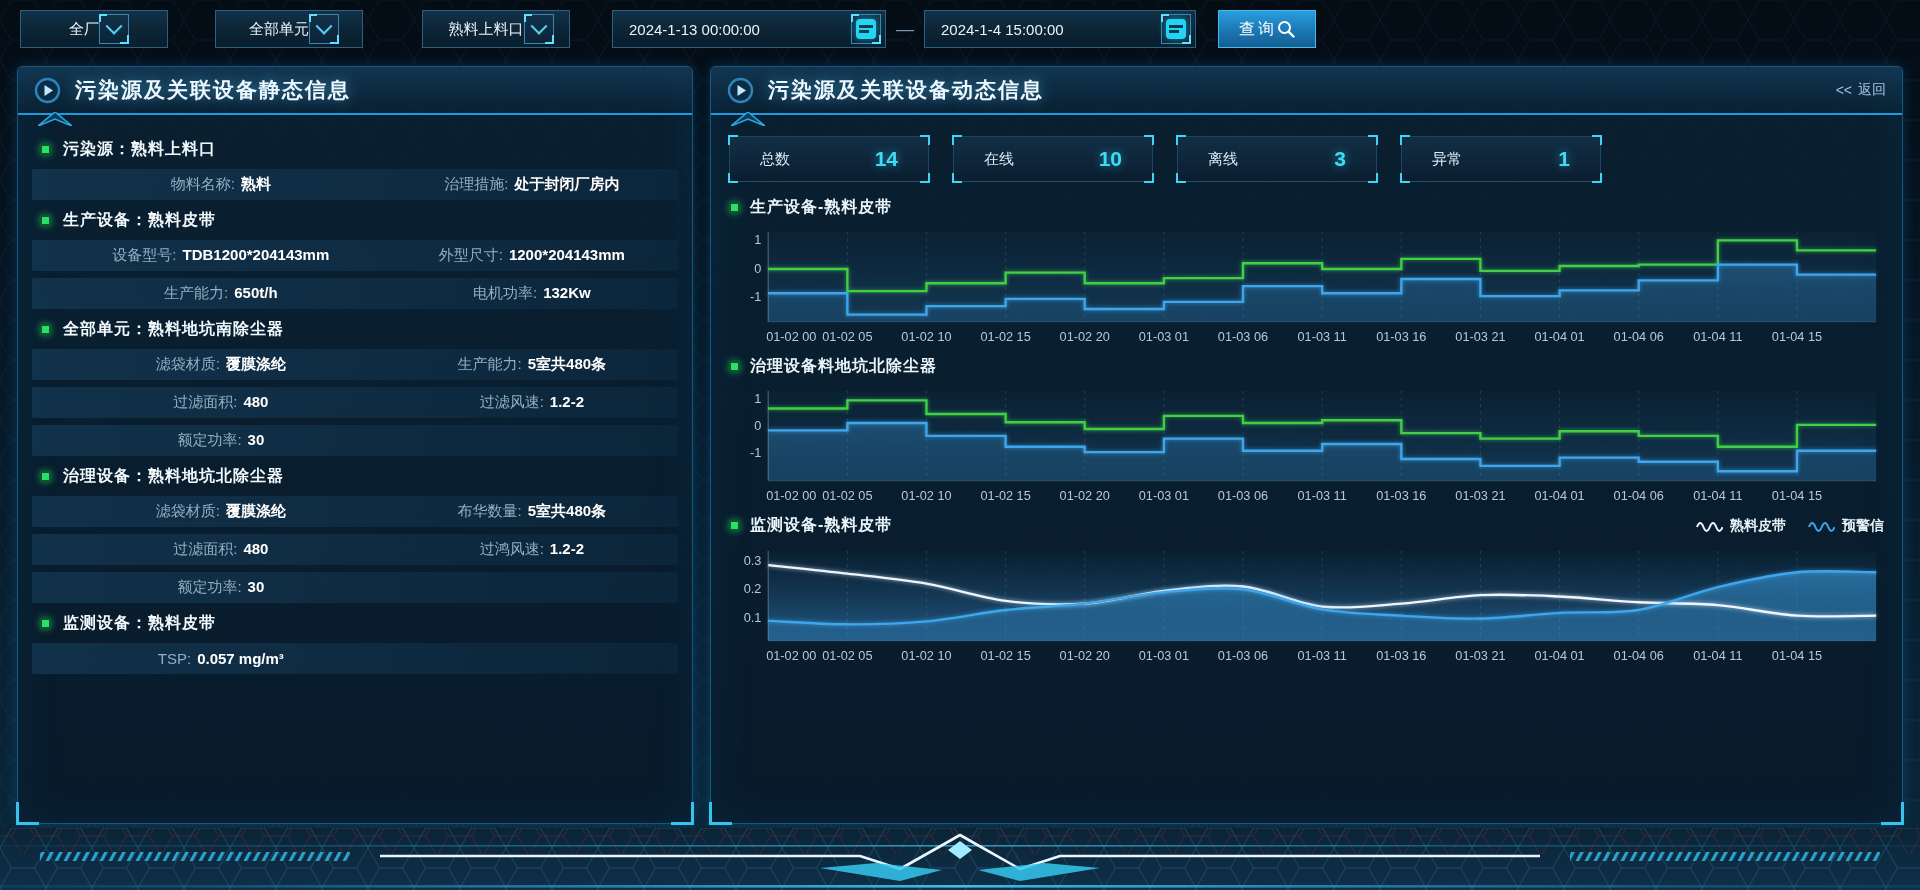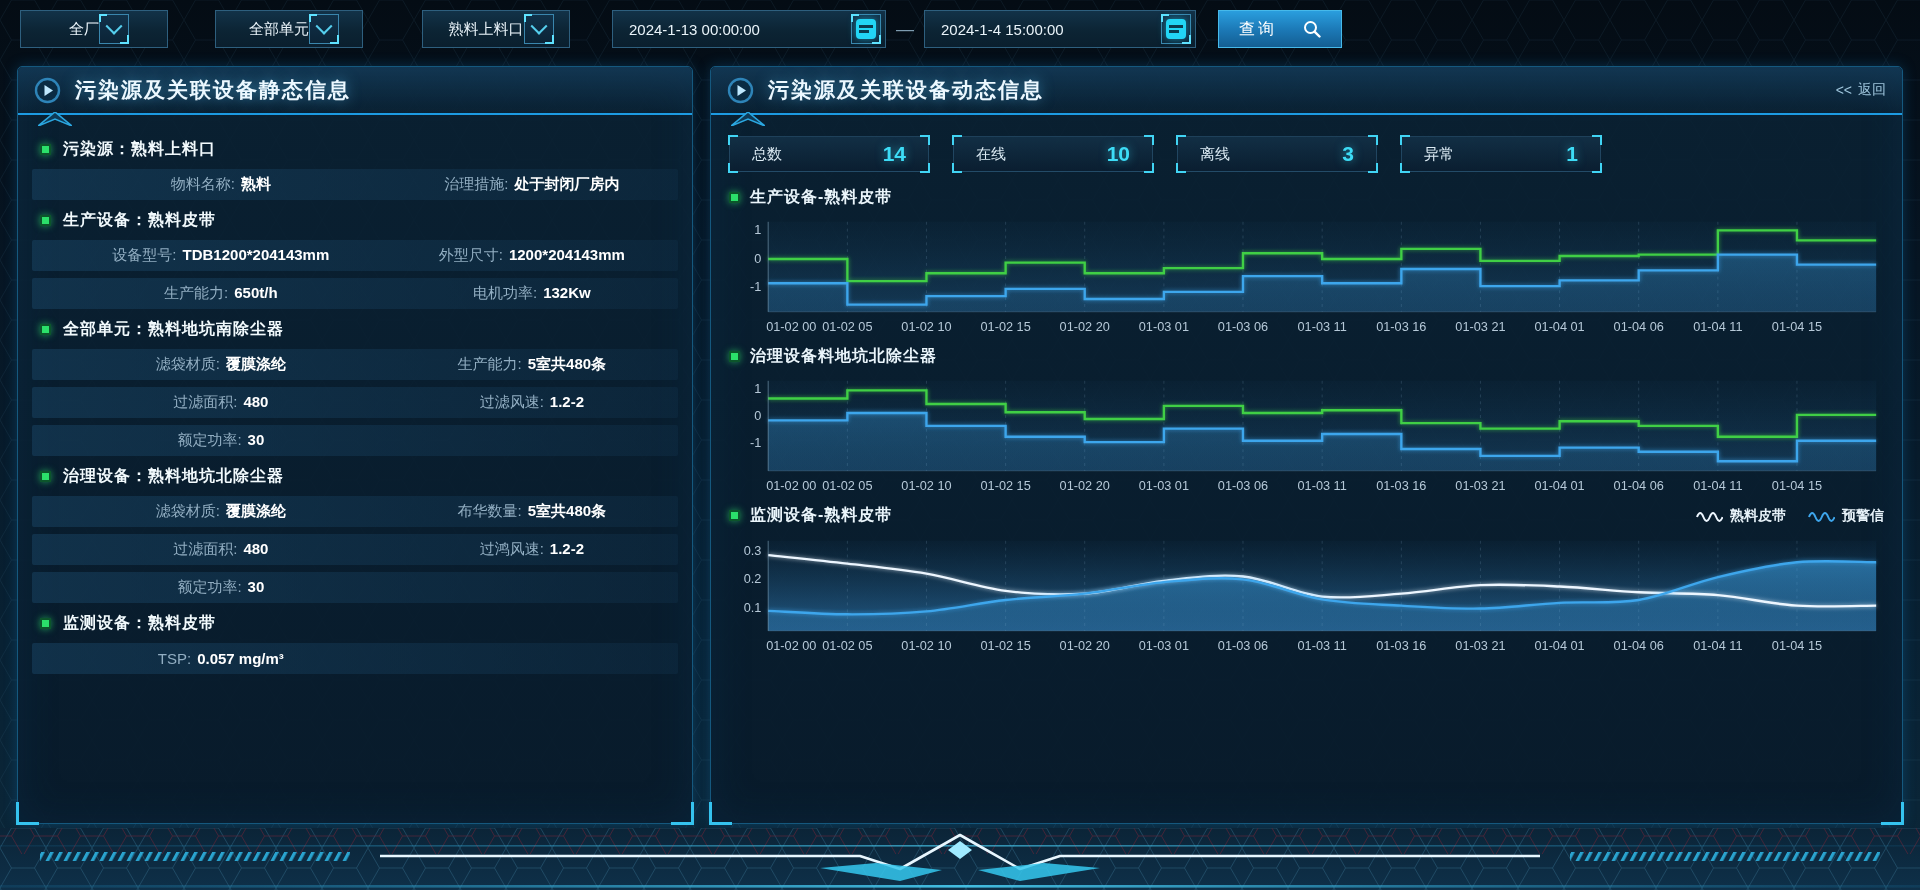--- a/index.html
+++ b/index.html
@@ -73,22 +73,22 @@
   .sec-text { font-size:16px; font-weight:700; color:#f2fafd; letter-spacing:1px; }
   .data-row { display:grid; grid-template-columns:53% 47%; align-items:center; min-height:31px;
     background:linear-gradient(90deg,rgba(24,66,97,.55),rgba(17,50,76,.38));
     padding-left:24px; margin-bottom:7px; border-radius:2px; }
   .cell { display:flex; gap:6px; align-items:baseline;justify-content:center; }
   .lab { color:#92aec2; font-size:15px; white-space:nowrap; }
   .val { color:#ffffff; font-size:15px; font-weight:700; white-space:nowrap; }
 
   
   .stats-row { display:flex; gap:24px; margin:21px 18px 12px 18px; }
-  .stat-card { width:200px; height:36px; position:relative; display:flex; align-items:center;
-    justify-content:space-between; padding:0 22px;
+  .stat-card { width:200px; height:46px; position:relative; display:flex; align-items:center;
+    justify-content:space-between; padding:0 30px;
     background:linear-gradient(180deg,rgba(18,48,70,.92),rgba(10,30,48,.92));
     border:1px solid rgba(70,130,170,.35); }
   .stat-card .c { position:absolute; width:10px; height:10px; }
   .stat-card .tl { top:-2px; left:-2px; border-top:2px solid #41d4f4; border-left:2px solid #41d4f4; }
   .stat-card .tr { top:-2px; right:-2px; border-top:2px solid #41d4f4; border-right:2px solid #41d4f4; }
   .stat-card .bl { bottom:-2px; left:-2px; border-bottom:2px solid #41d4f4; border-left:2px solid #41d4f4; }
   .stat-card .br { bottom:-2px; right:-2px; border-bottom:2px solid #41d4f4; border-right:2px solid #41d4f4; }
   .stat-label { font-size:15px; color:#dcebf4; }
   .stat-value { font-size:21px; font-weight:700; color:#3ddcf6; text-shadow:0 0 10px rgba(60,220,250,.55); }
 
@@ -142,21 +142,21 @@
         <span class="cal-icon"></span>
       </span>
   </div>
   <div class="tb-item dash" style="left:890px;">—</div>
   <div class="tb-item datebox" style="left:924px;width:272px;">
     <span>2024-1-4 15:00:00</span>
     <span class="sq-btn">
         <span class="cal-icon"></span>
       </span>
   </div>
-  <div class="tb-item query-btn" style="left:1218px;width:124px;">
+  <div class="tb-item query-btn" style="left:1218px;width:98px;">
     <span>查询</span>
     <svg width="18" height="18" viewBox="0 0 18 18">
       <circle cx="7.5" cy="7.5" r="5.5" fill="none" stroke="#ffffff" stroke-width="2"></circle>
       <line x1="11.8" y1="11.8" x2="16.5" y2="16.5" stroke="#ffffff" stroke-width="2.4" stroke-linecap="round"></line>
     </svg>
   </div>
 </div>
 
 <div class="panel panel-left">
   <div class="panel-header">

